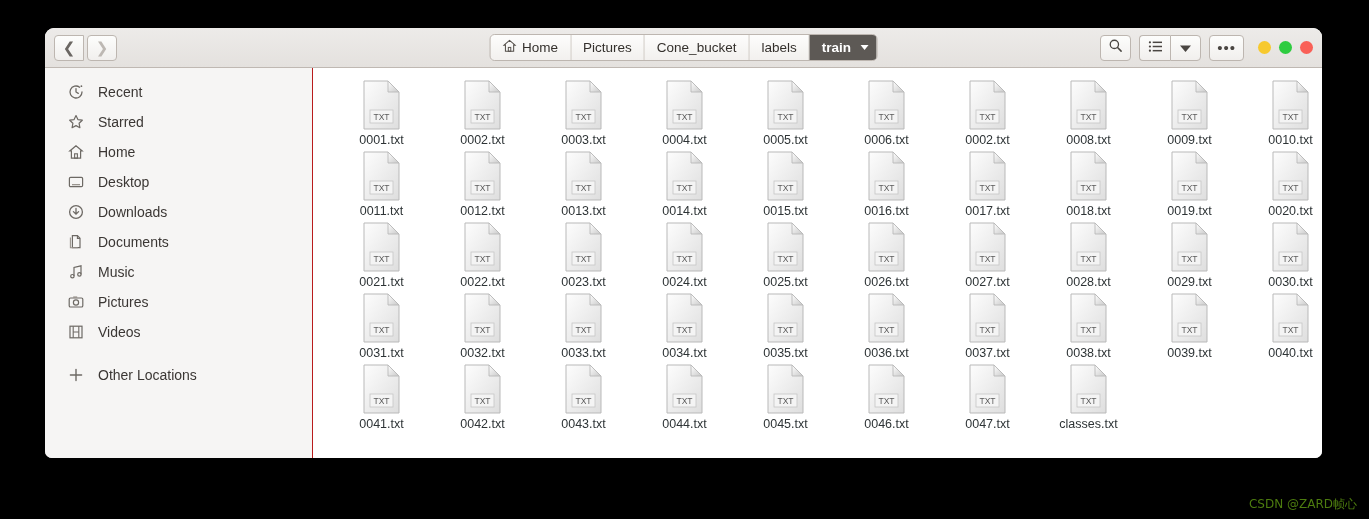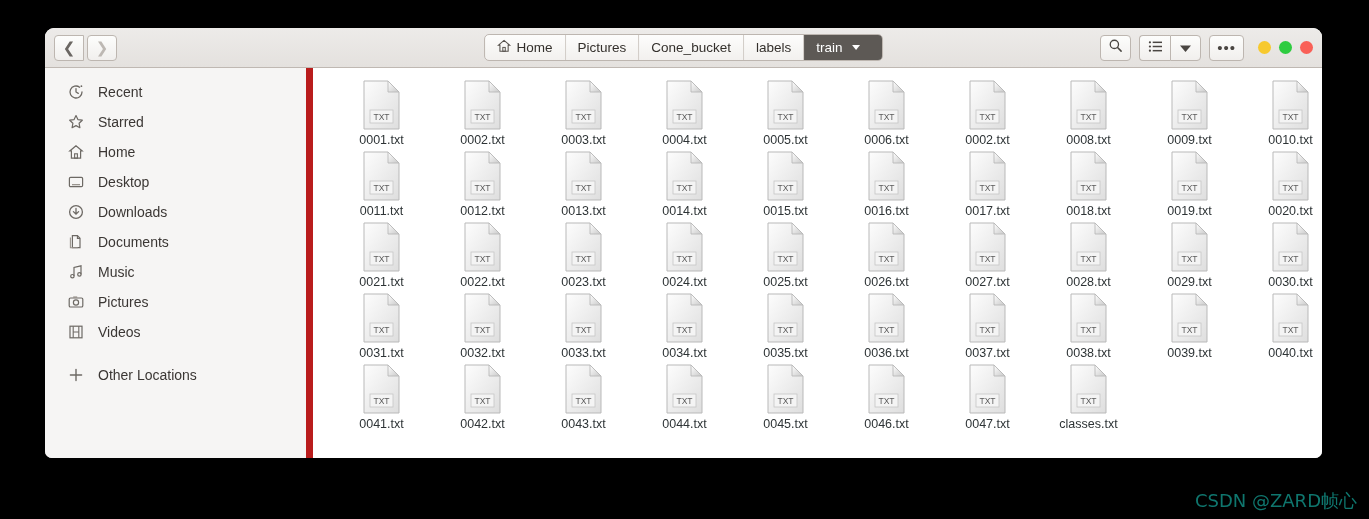--- a/index.html
+++ b/index.html
@@ -68,21 +68,22 @@
     font-size: 13.5px;
     color: #34302c;
     border-right: 1px solid #d2ccc7;
     cursor: pointer;
     white-space: nowrap;
   }
   .crumb:last-child { border-right: none; }
   .crumb.active {
     background: #5d5955;
     color: #ffffff;
-    padding-right: 22px;
+    padding-right: 8px;
+    font-weight: bold;
   }
   .crumb.active .caret { border-top-color: #ffffff; }
   .caret {
     width: 0; height: 0;
     border-left: 4.5px solid transparent;
     border-right: 4.5px solid transparent;
     border-top: 5px solid #55504b;
     margin-left: 4px;
   }
 
@@ -115,21 +116,21 @@
   #window-controls { display: flex; align-items: center; gap: 8px; margin-left: 6px; }
   .wdot { width: 13px; height: 13px; border-radius: 50%; cursor: pointer; }
 
   
   #window-body { flex: 1; display: flex; min-height: 0; }
 
   
   #sidebar {
     width: 268px; flex: 0 0 268px;
     background: #f6f5f4;
-    border-right: 7px solid #b91c1c;
+    border-right: 1px solid #b91c1c;
     padding-top: 9px;
   }
   .side-item {
     display: flex; align-items: center; gap: 13px;
     height: 30px;
     padding: 0 0 0 22px;
     font-size: 14px;
     color: #3b3734;
     cursor: pointer;
   }
@@ -160,22 +161,22 @@
     font-size: 12.5px;
     color: #2e3436;
     text-align: right;
     white-space: nowrap;
   }
 
   
   #watermark {
     position: absolute;
     right: 12px; bottom: 6px;
-    font-size: 18px;
-    color: #0f766e;
+    font-size: 12px;
+    color: #4d7c0f;
     font-family: "DejaVu Sans", sans-serif;
   }
 </style>
 </head>
 <body>
 
 <div id="file-manager-window">
 
   <div id="header-bar">
 

